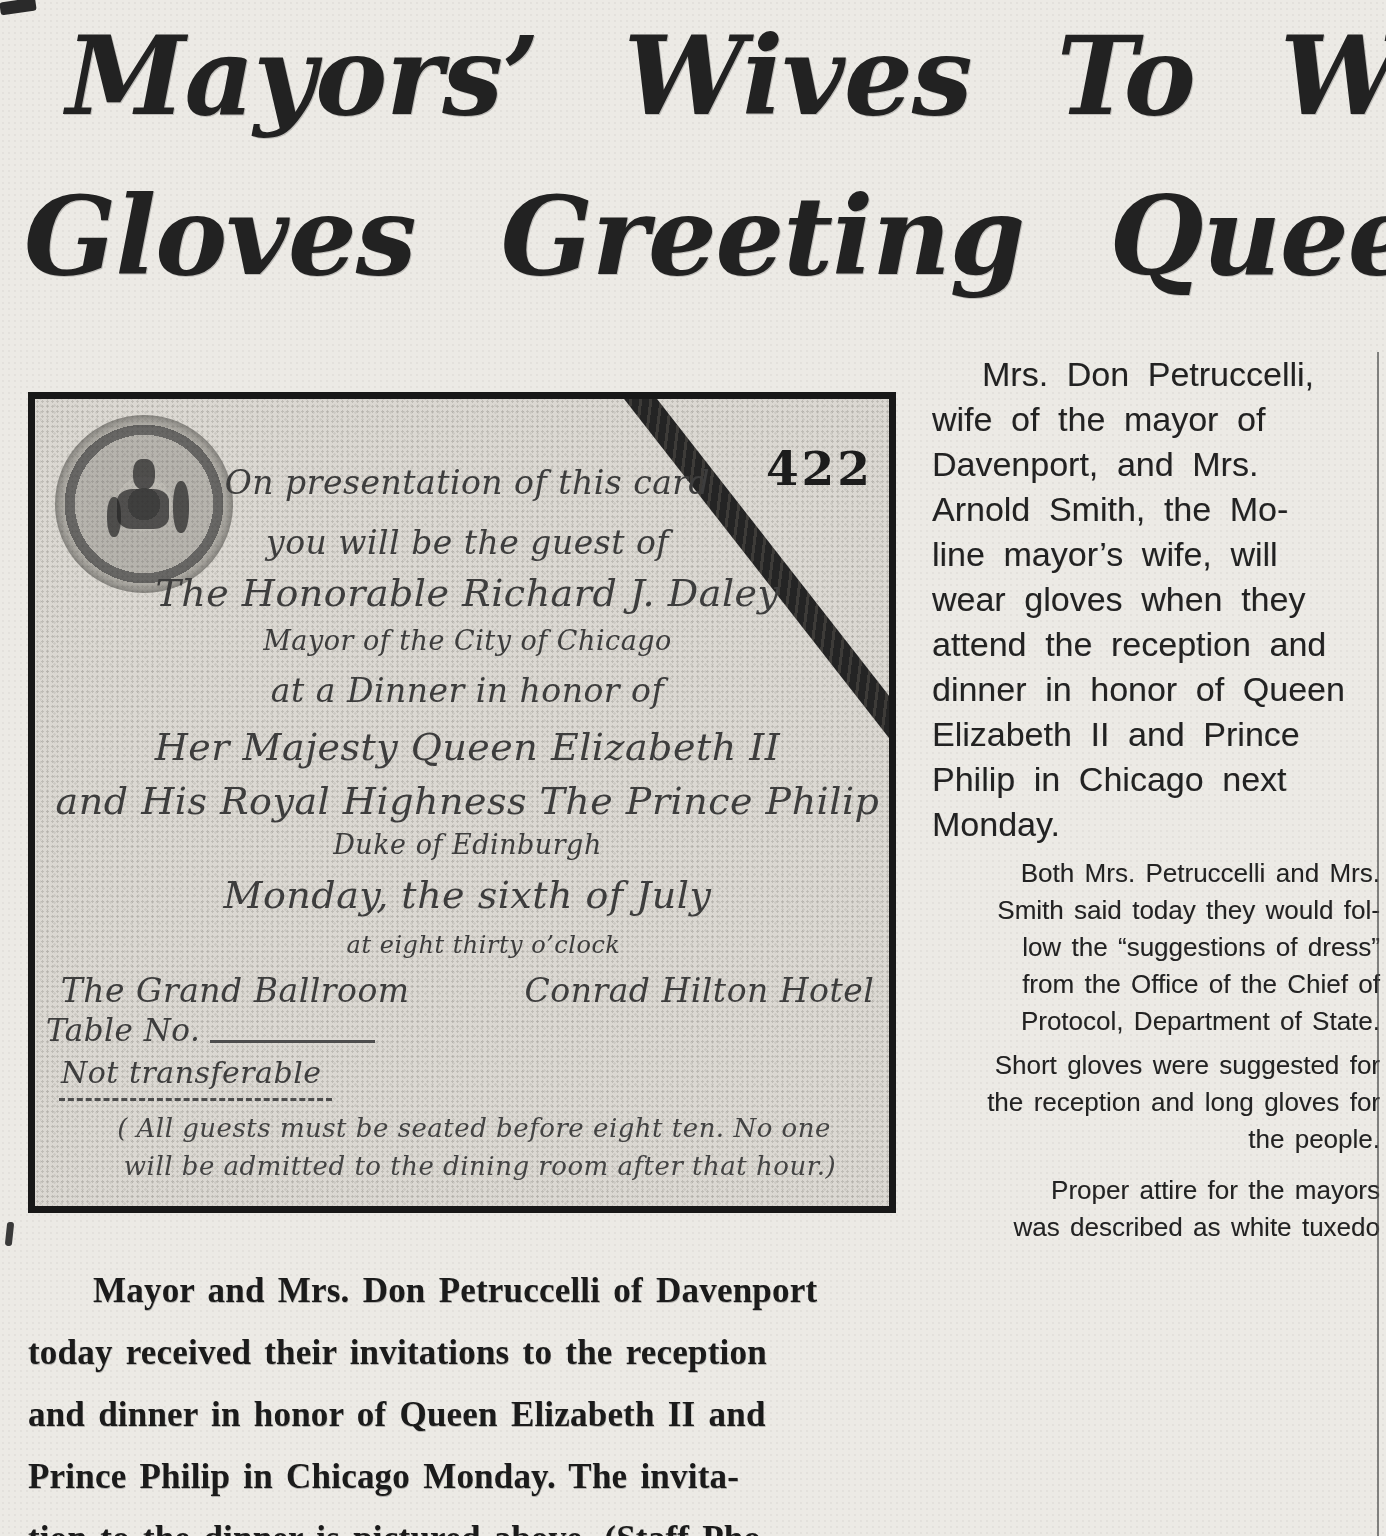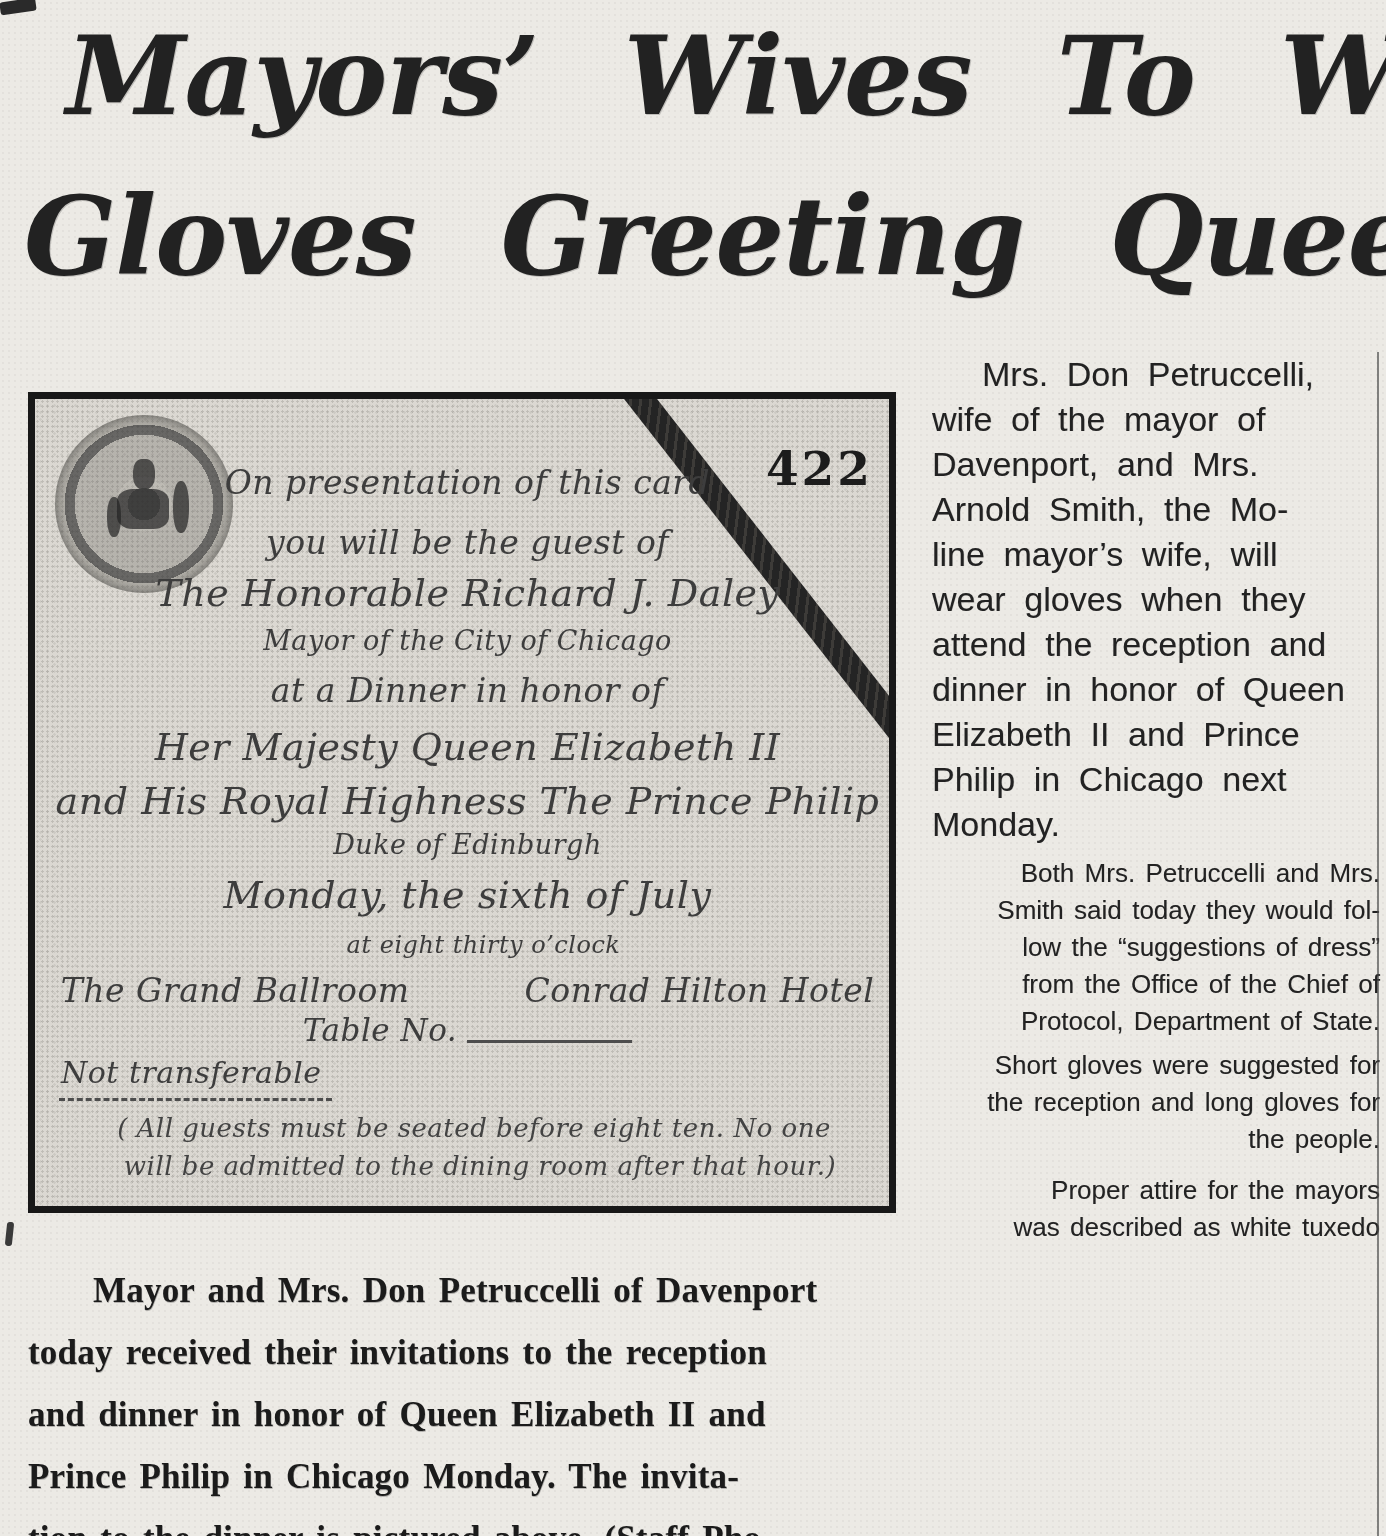--- a/index.html
+++ b/index.html
@@ -40,21 +40,21 @@
   .card-line{
     position:absolute;left:11px;right:0;text-align:center;
     font-family:"DejaVu Serif", serif;font-style:italic;
     color:#3d3d3d;letter-spacing:.5px;
   }
   .cl-med{font-size:33px;}
   .cl-lg{font-size:38px;}
   .cl-small{font-size:27px;}
   .cl-xs{font-size:24px;padding-left:32px;}
   .venue-row{display:flex;justify-content:center;gap:115px;text-align:right;}
-  .table-row{display:flex;justify-content:center;align-items:flex-end;}
+  .table-row{display:flex;align-items:flex-end;}
   .table-blank{display:inline-block;width:165px;border-bottom:3px solid #4d4d4d;margin:0 0 5px 10px;}
   #not-transferable{
     left:24px;right:auto;text-align:left;font-size:30px;
     border-bottom:3px dashed #4d4d4d;padding:0 10px 8px 2px;
   }
   .note-line{text-align:center;font-size:26px;color:#434343;}
 
   
   .seal{
     position:absolute;left:20px;top:16px;width:178px;height:178px;border-radius:50%;

